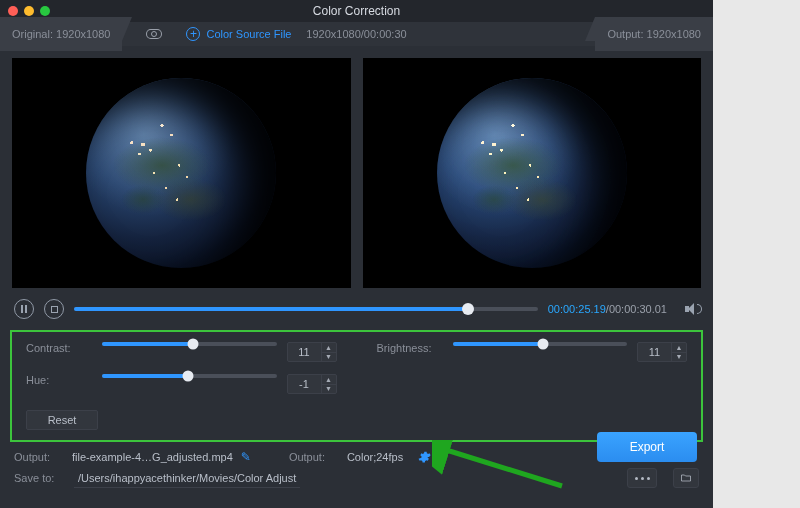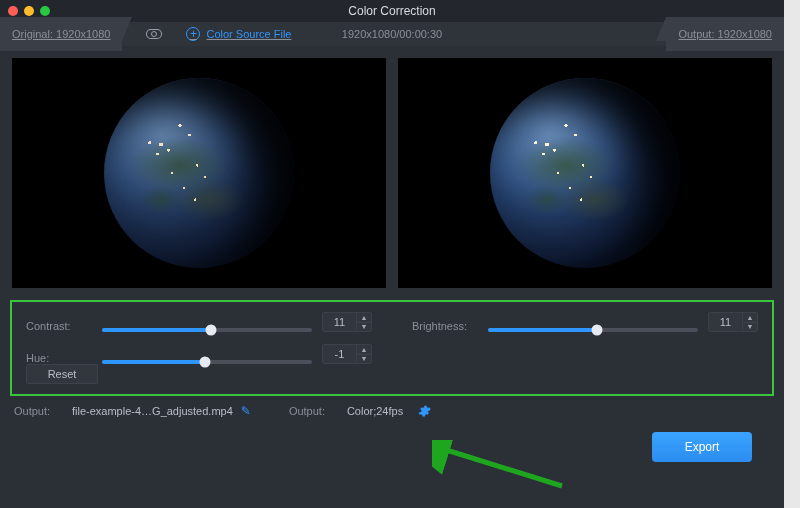--- a/index.html
+++ b/index.html
@@ -19,21 +19,21 @@
   }
   *{box-sizing:border-box;font-family:-apple-system,Helvetica,Arial,sans-serif;}
   body{
     margin:0;
     background:#e8e8e8;
     display:flex;
     justify-content:flex-start;
     align-items:flex-start;
   }
   .window{
-    width:784px;
+    width:713px;
     height:508px;
     background:var(--bg);
     position:relative;
     color:var(--text);
     font-size:11px;
     overflow:hidden;
   }
   
   .tl{position:absolute;top:6px;left:8px;display:flex;gap:6px;}
   .tl span{width:10px;height:10px;border-radius:50%;display:block;}
@@ -52,21 +52,21 @@
   .infobar{
     height:24px;
     background:var(--panel);
     display:flex;
     align-items:center;
     font-size:11px;
     color:var(--text-dim);
     position:relative;
   }
   .infobar .chip{
-    height:24px;display:flex;align-items:center;padding:17px 12px;white-space:nowrap;text-decoration:underline;
+    height:24px;display:flex;align-items:center;padding:17px 12px;white-space:nowrap;
   }
   .skew-l{position:relative;}
   .skew-l::after{content:"";position:absolute;right:-10px;top:0;border-top:24px solid var(--panel);border-right:10px solid transparent;}
   .skew-l.dark{background:#3a3e46;}
   .skew-l.dark::after{border-top-color:#3a3e46;}
   .skew-r::before{content:"";position:absolute;left:-10px;top:0;border-bottom:24px solid #3a3e46;border-left:10px solid transparent;}
   .skew-r{background:#3a3e46;position:relative;}
   .eye{width:16px;height:10px;border:1.5px solid #9aa0aa;border-radius:60%/100%;position:relative;margin-left:4px;}
   .eye::after{content:"";position:absolute;top:1px;left:4px;width:4px;height:4px;border:1.5px solid #9aa0aa;border-radius:50%;}
   .plus{width:14px;height:14px;border:1.5px solid var(--accent);border-radius:50%;color:var(--accent);display:flex;align-items:center;justify-content:center;font-size:12px;line-height:1;margin-right:6px;}
@@ -136,44 +136,44 @@
 
   
   .adjust{
     margin:6px 10px 4px 10px;
     border:2px solid var(--green);
     padding:10px 14px 10px 14px;
     background:var(--bg);
     position:relative;
   }
   .grid{display:grid;grid-template-columns:1fr 1fr;gap:12px 40px;}
-  .slrow{display:flex;align-items:flex-end;gap:10px;}
+  .slrow{display:flex;align-items:flex-start;gap:10px;}
   .slrow label{width:66px;color:var(--text-dim);}
   .slrow .tr{flex:1;height:4px;background:#4a4f59;border-radius:2px;position:relative;}
   .slrow .tr .fl{position:absolute;left:0;top:0;bottom:0;background:var(--accent);border-radius:2px;}
   .slrow .tr .th{position:absolute;top:50%;transform:translate(-50%,-50%);width:11px;height:11px;background:#e7ebf1;border-radius:50%;}
   .numbox{display:flex;align-items:stretch;border:1px solid var(--border);background:var(--bg3);height:20px;border-radius:2px;}
   .numbox .v{width:34px;text-align:center;line-height:18px;color:var(--text);border-right:1px solid var(--border);}
   .numbox .st{width:14px;display:flex;flex-direction:column;}
   .numbox .st span{flex:1;display:flex;align-items:center;justify-content:center;font-size:7px;color:#a5abb5;}
   .numbox .st span:first-child{border-bottom:1px solid var(--border);}
   .reset{
-    margin-top:0;width:72px;height:20px;border:1px solid var(--border);background:var(--bg3);color:var(--text);border-radius:2px;text-align:center;line-height:18px;cursor:pointer;
+    margin-top:16px;width:72px;height:20px;border:1px solid var(--border);background:var(--bg3);color:var(--text);border-radius:2px;text-align:center;line-height:18px;cursor:pointer;
   }
 
   .outrow{display:flex;align-items:center;padding:4px 14px;font-size:11px;gap:8px;color:var(--text-dim);}
   .outrow .lab{width:50px;}
   .outrow .val{color:var(--text);}
   .outrow .sep{width:22px;}
   .pencil{color:var(--accent);font-size:12px;cursor:pointer;}
   .gear{width:14px;height:14px;color:var(--accent);position:relative;cursor:pointer;margin-left:6px;}
   .gear svg{display:block;}
 
   .export{
-    position:absolute;right:32px;bottom:46px;width:100px;height:30px;background:linear-gradient(#3aa3ff,#2b8df0);border-radius:4px;color:#fff;display:flex;align-items:center;justify-content:center;font-size:12px;cursor:pointer;
+    position:absolute;right:16px;bottom:46px;width:100px;height:30px;background:linear-gradient(#3aa3ff,#2b8df0);border-radius:4px;color:#fff;display:flex;align-items:center;justify-content:center;font-size:12px;cursor:pointer;
   }
   .saveto{display:flex;align-items:center;padding:0 14px 8px 14px;gap:10px;color:var(--text-dim);}
   .saveto .path{flex:0 1 auto;max-width:430px;color:var(--text);background:var(--bg);border-bottom:1px solid var(--border);padding:3px 4px;white-space:nowrap;overflow:hidden;text-overflow:ellipsis;}
   .dots{margin-left:auto;width:30px;height:20px;border:1px solid var(--border);background:var(--bg3);border-radius:3px;display:flex;align-items:center;justify-content:center;cursor:pointer;}
   .dots span{width:3px;height:3px;background:#b4bac4;border-radius:50%;margin:0 1.5px;}
   .folder{width:26px;height:20px;border:1px solid var(--border);background:var(--bg3);border-radius:3px;display:flex;align-items:center;justify-content:center;margin-left:6px;cursor:pointer;}
   .folder svg{display:block;}
 
   
   .arrow{
@@ -220,20 +220,41 @@
 
   <div class="previews">
     <div class="pv">
       <div class="earth"></div>
     </div>
     <div class="pv">
       <div class="earth b"></div>
     </div>
   </div>
 
+  <div class="playbar">
+    <div class="circ">
+      <div class="pauseglyph">
+          <span></span>
+          <span></span>
+        </div>
+    </div>
+    <div class="circ">
+      <div class="stopglyph"></div>
+    </div>
+    <div class="track">
+      <div class="fill" id="pb-fill" style="width: 85%;"></div>
+      <div class="thumb" id="pb-thumb" style="left: 85%;"></div>
+    </div>
+    <div class="time">
+      <span class="cur">00:00:25.19</span><span class="dur">/</span><span class="dur">00:00:30.01</span>
+    </div>
+    <div class="vol">
+        <i></i>
+      </div>
+  </div>
 
   <div class="adjust">
     <div class="grid">
       <div class="slrow">
         <label>Contrast:</label>
         <div class="tr">
           <div class="fl" id="c-fl" style="width: 52%;"></div>
             <div class="th" id="c-th" style="left: 52%;"></div>
         </div>
         <div class="numbox">
@@ -290,20 +311,34 @@
     <span class="val">Color;24fps</span>
     <span class="gear">
       <svg viewBox="0 0 24 24" width="14" height="14">
         <path fill="#2f96ff" d="M12 8a4 4 0 1 0 0 8 4 4 0 0 0 0-8zm9.4 4a7.6 7.6 0 0 0-.1-1.2l2.1-1.6-2-3.5-2.5 1a7.7 7.7 0 0 0-2-1.2l-.4-2.7h-4l-.4 2.7a7.7 7.7 0 0 0-2 1.2l-2.5-1-2 3.5 2.1 1.6a7.6 7.6 0 0 0 0 2.4L2.6 15l2 3.5 2.5-1a7.7 7.7 0 0 0 2 1.2l.4 2.7h4l.4-2.7a7.7 7.7 0 0 0 2-1.2l2.5 1 2-3.5-2.1-1.6c.1-.4.1-.8.1-1.2z"></path>
       </svg>
     </span>
   </div>
 
   <div class="export">Export</div>
 
+  <div class="saveto">
+    <span style="width:50px">Save to:</span>
+    <span class="path">/Users/ihappyacethinker/Movies/Color Adjust</span>
+    <div class="dots">
+      <span></span>
+        <span></span>
+        <span></span>
+    </div>
+    <div class="folder">
+      <svg viewBox="0 0 24 24" width="14" height="12">
+        <path fill="none" stroke="#aeb5c0" stroke-width="1.6" d="M3 6h6l2 2h10v10H3z"></path>
+      </svg>
+    </div>
+  </div>
 
   <svg class="arrow" style="left:432px;top:440px" width="140" height="50">
     <defs>
       <marker id="ah" markerWidth="12" markerHeight="12" refX="2" refY="5" orient="auto">
         <path d="M0,0 L0,10 L12,5 z" fill="#1fa61f"></path>
       </marker>
     </defs>
     <line x1="130" y1="46" x2="8" y2="8" stroke="#1fa61f" stroke-width="5" marker-end="url(#ah)"></line>
   </svg>
 

